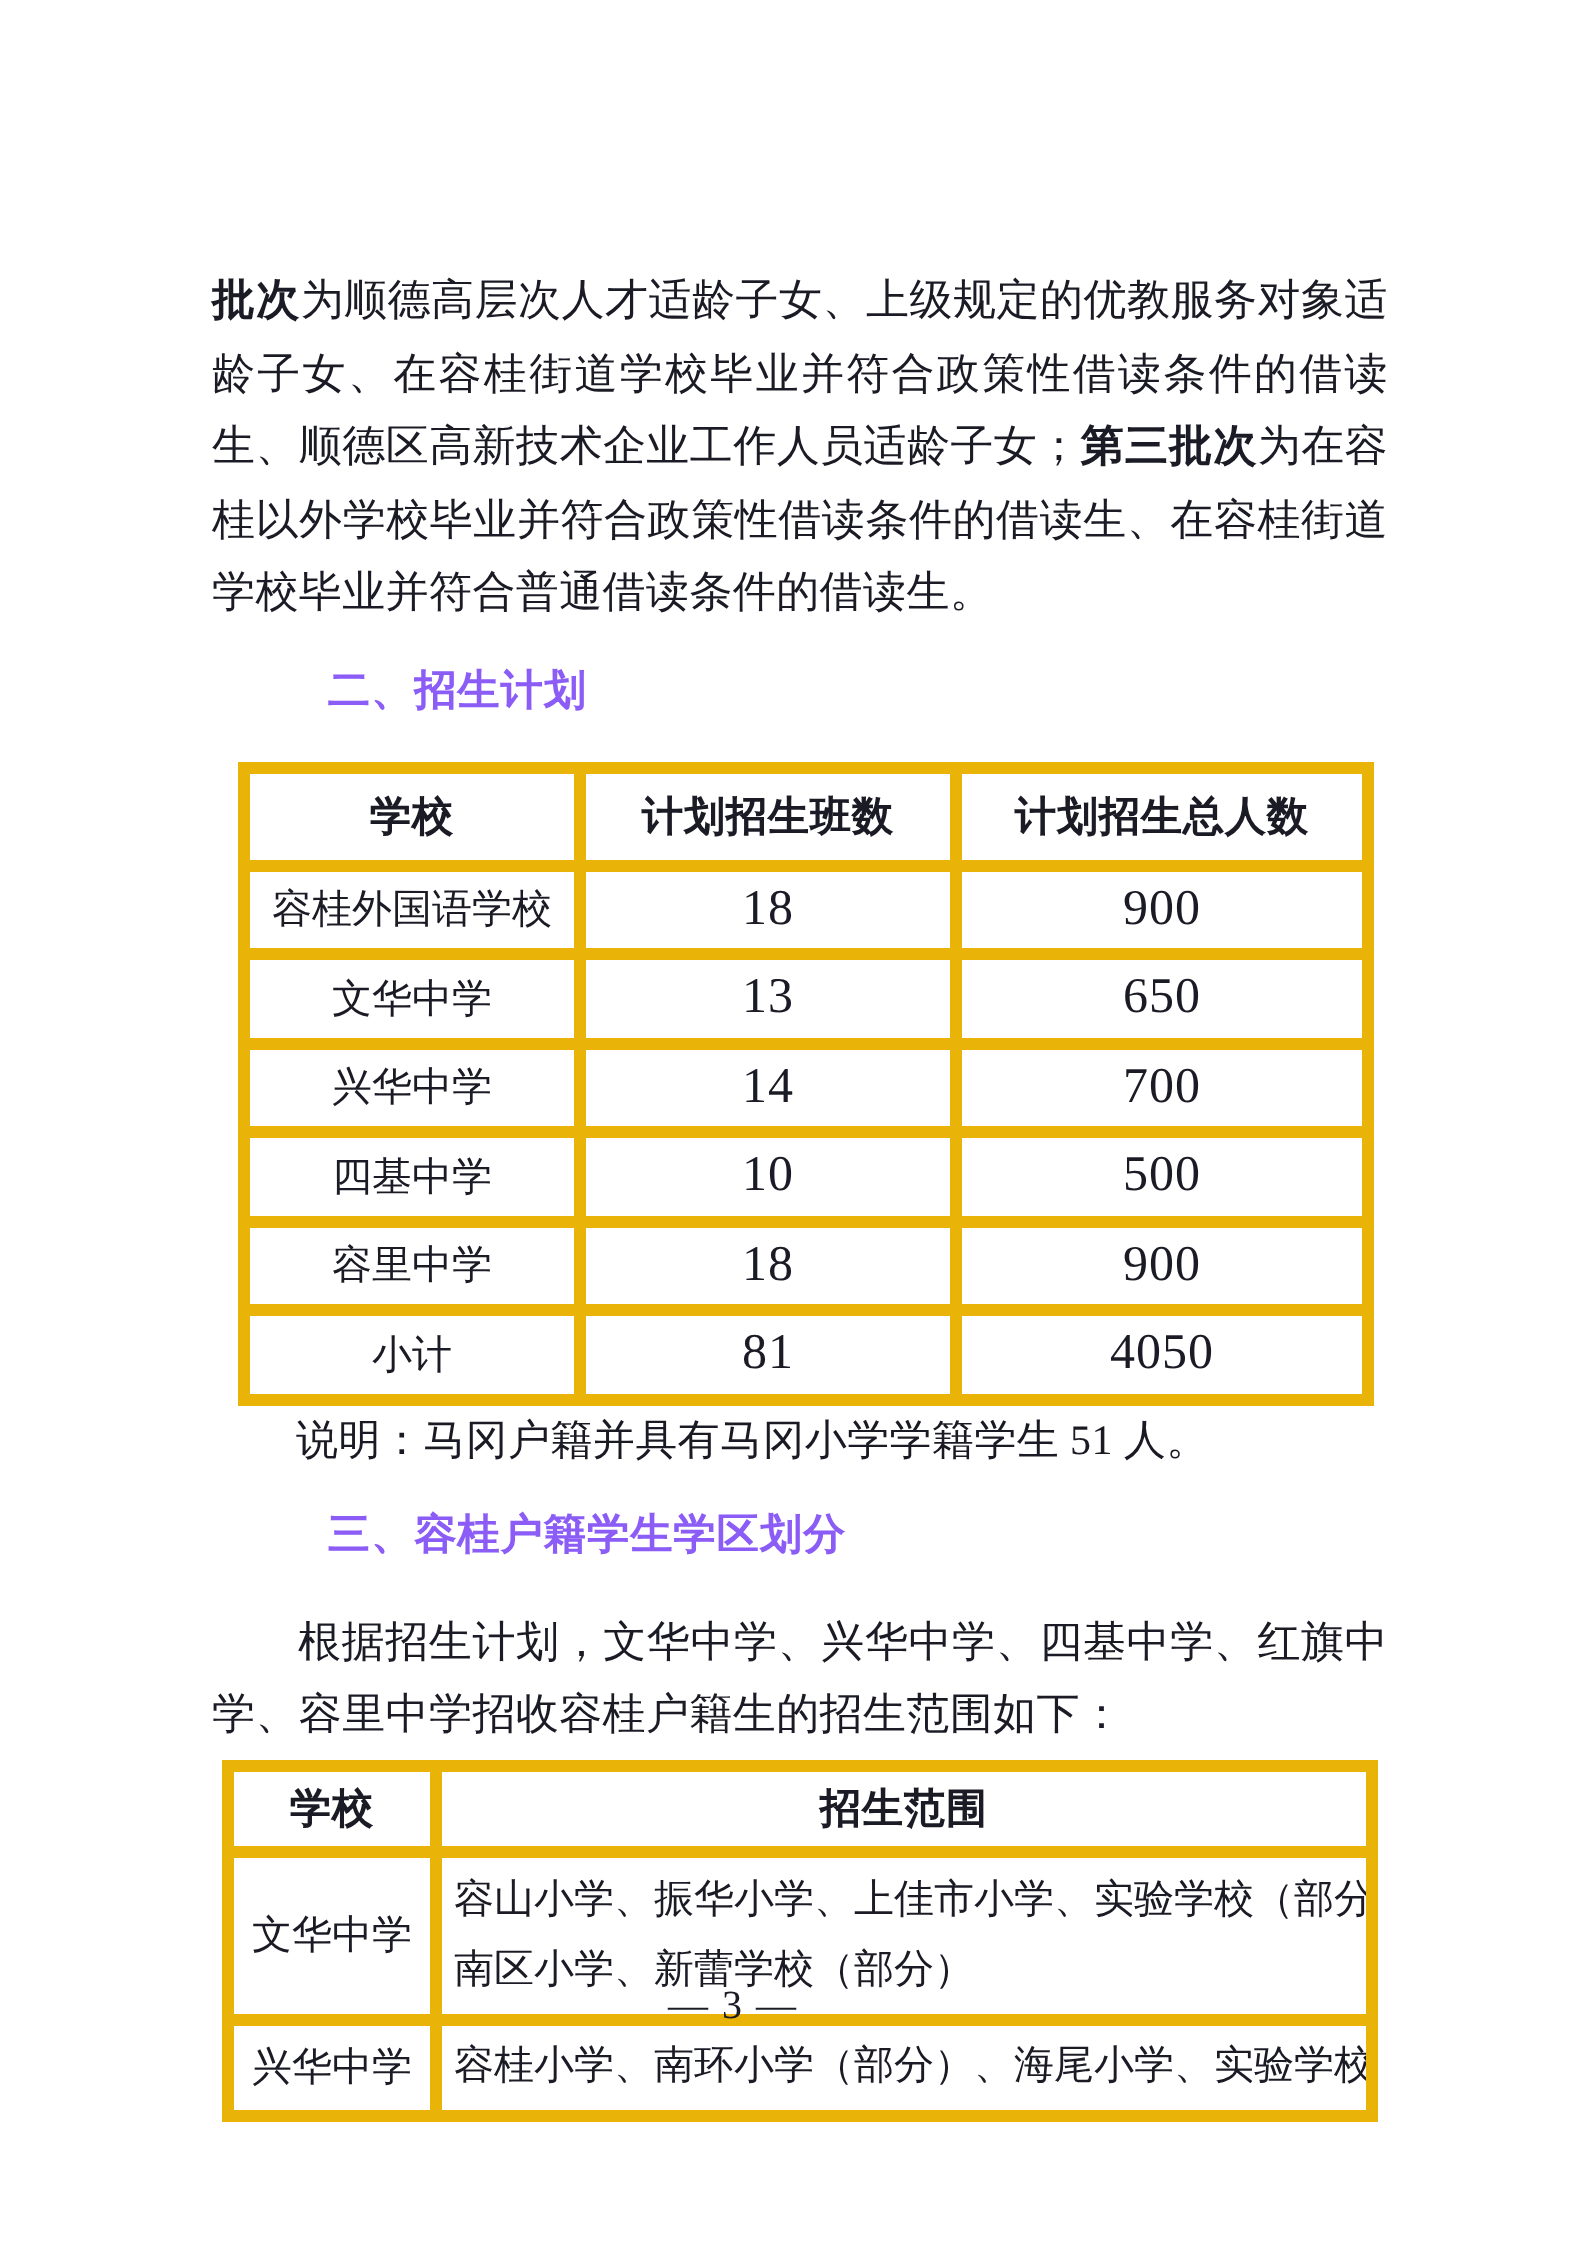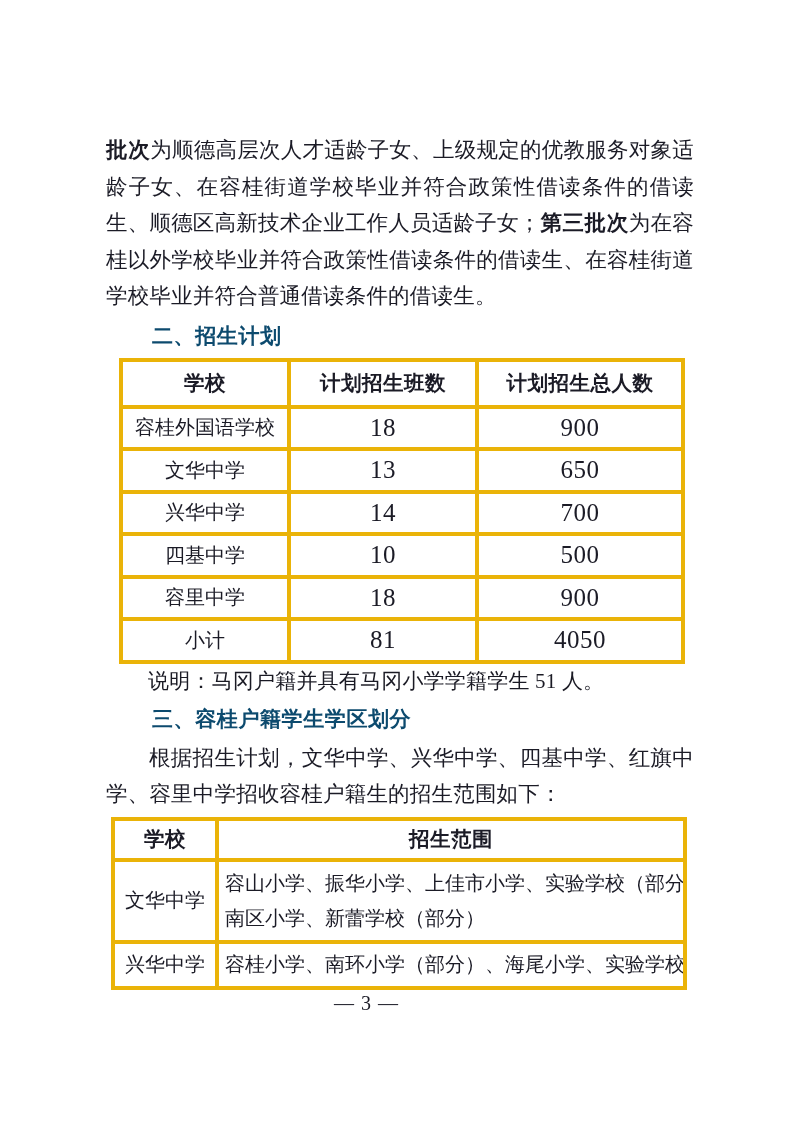--- a/index.html
+++ b/index.html
@@ -44,40 +44,40 @@
   }
   .body-para b {
     font-weight: 700;
     letter-spacing: 0.6px;
   }
 
   .indent2 { text-indent: 2em; }
 
   
   .sec-heading {
-    font-family: Liberation Sans, sans-serif;
+    font-family: Liberation Mono, monospace;
     font-weight: 700;
     font-size: 21px;
     line-height: 34px;
     letter-spacing: 0.6px;
-    margin: 4px;
+    margin: 16px;
     text-indent: 2em;
-    color: #0c4a6e;
+    color: #8b5cf6;
   }
 
   
   table.doc-table {
     border-collapse: collapse;
     table-layout: fixed;
     font-size: 20px;
     color: #1b1b26;
     border: 1px solid #4a4a52;
   }
   table.doc-table td, table.doc-table th {
-    border: 4px solid #eab308;
+    border: 6px solid #eab308;
     padding: 0;
     text-align: center;
     vertical-align: middle;
     font-weight: 400;
   }
   table.doc-table thead th {
     font-weight: 700;
     letter-spacing: 0.5px;
   }
 

